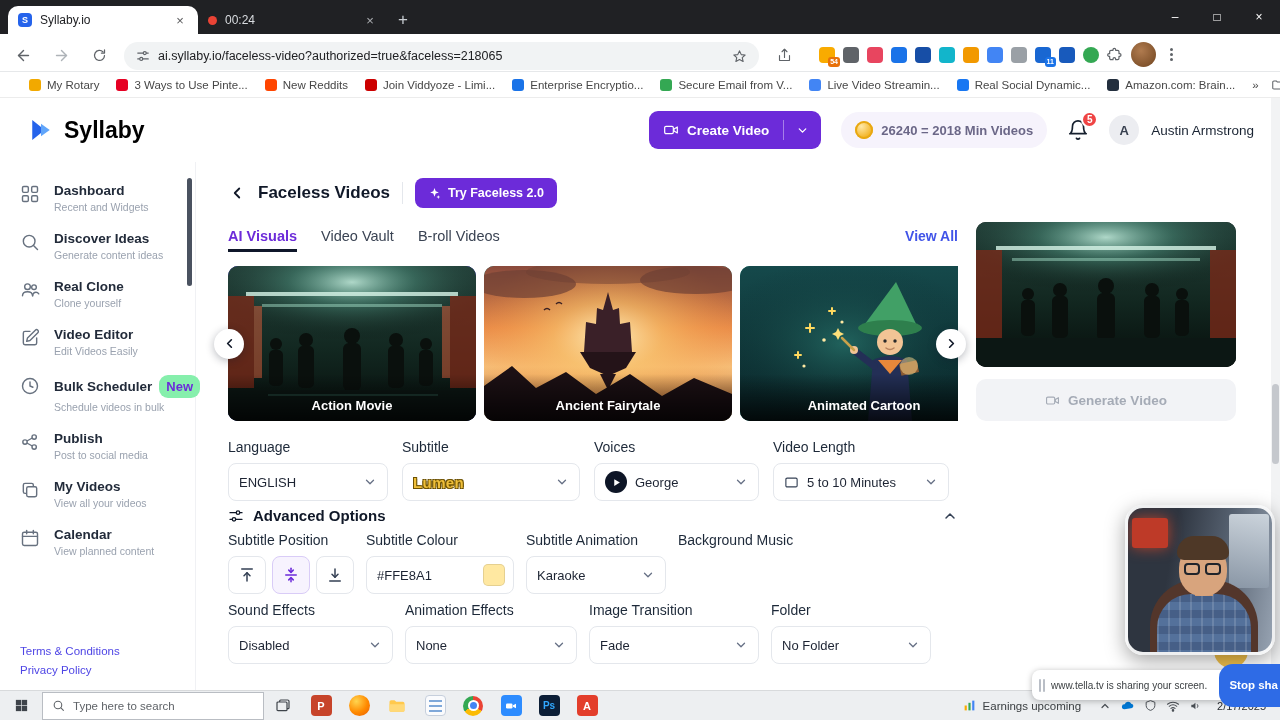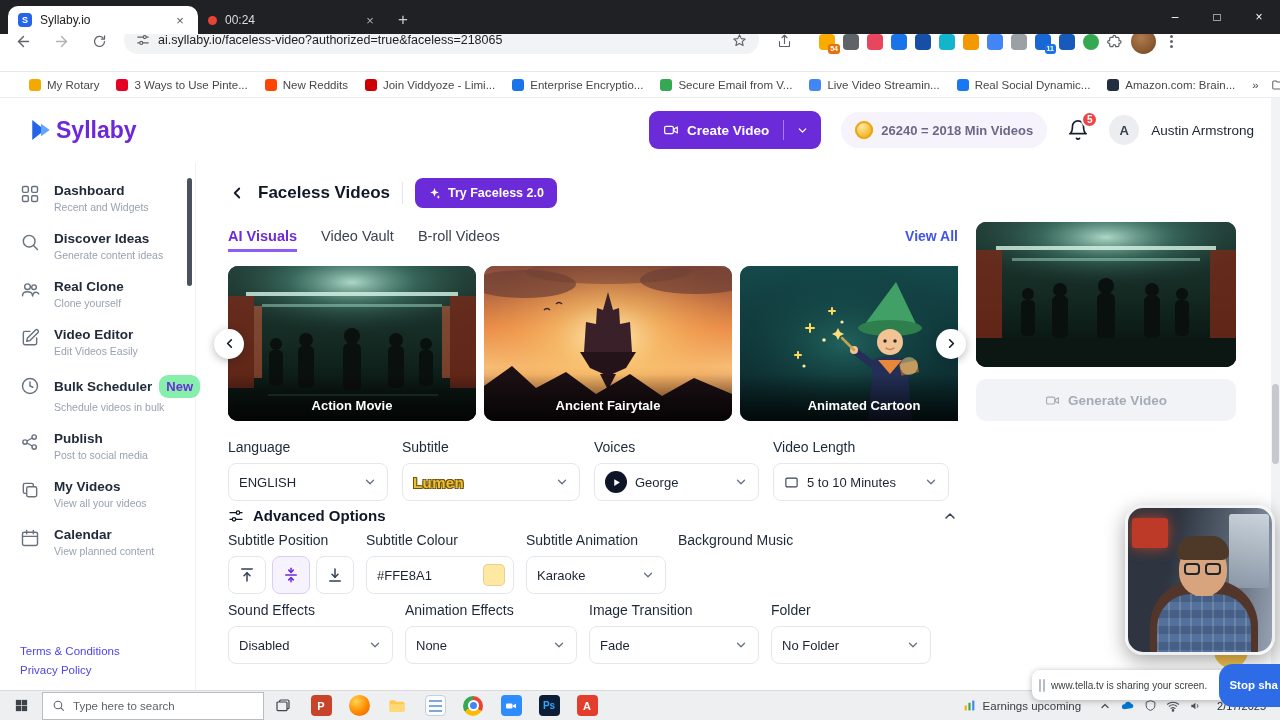--- a/index.html
+++ b/index.html
@@ -11,21 +11,21 @@
 .tab{width:190px;height:28px;display:flex;align-items:center;gap:8px;padding:0 10px;border-radius:10px 10px 0 0;font-size:12px;color:#D9DCE0}
 .tab.active{background:#fff;color:#202124}
 .tab .close{margin-left:auto;width:16px;height:16px;display:flex;align-items:center;justify-content:center;font-size:13px;opacity:.75;border-radius:50%}
 .favicon{width:14px;height:14px;border-radius:4px;background:#2563EB;color:#fff;font-size:9px;font-weight:700;display:flex;align-items:center;justify-content:center}
 .rec-dot{width:9px;height:9px;border-radius:50%;background:#EA4335}
 .newtab{width:30px;height:28px;display:flex;align-items:center;justify-content:center;color:#C9CDD2;font-size:17px}
 .win-controls{position:absolute;right:0;top:0;height:34px;display:flex}
 .win-controls span{width:42px;height:100%;display:flex;align-items:center;justify-content:center;color:#fff;font-size:12px}
 
 
-.toolbar{height:38px;background:#fff;display:flex;align-items:flex-end;padding:17px 10px;gap:12px;border-bottom:1px solid #E6E8EA}
+.toolbar{height:38px;background:#fff;display:flex;align-items:flex-start;padding:8px 10px;gap:12px;border-bottom:1px solid #E6E8EA}
 .tool-ic{width:26px;height:26px;border-radius:50%;display:flex;align-items:center;justify-content:center;color:#5F6368}
 .tool-ic.dis{color:#AEB3B8}
 .addr{width:635px;height:28px;background:#F1F3F4;border-radius:14px;display:flex;align-items:center;gap:8px;padding:0 12px;font-size:12.5px;color:#202124}
 .addr .url{white-space:nowrap;overflow:hidden;text-overflow:ellipsis}
 .addr .star{margin-left:auto;color:#5F6368;display:flex}
 .ext{display:flex;align-items:center;gap:8px;margin-left:10px}
 .ext-dot{width:16px;height:16px;border-radius:4px;position:relative}
 .ext-badge{position:absolute;right:-5px;bottom:-4px;background:#E8710A;color:#fff;font-size:7px;font-weight:700;padding:1px 2px;border-radius:3px;line-height:8px}
 .ext-badge.blue{background:#1A73E8}
 .profile{width:25px;height:25px;border-radius:50%;background:radial-gradient(circle at 40% 35%,#B07B4F,#70441F)}
@@ -34,21 +34,21 @@
 
 
 .bkbar{height:26px;display:flex;align-items:center;gap:17px;padding:0 12px;font-size:11.5px;color:#474747;background:#fff;border-bottom:1px solid #ECECEC}
 .bk{display:flex;align-items:center;gap:6px;white-space:nowrap}
 .bk i{width:12px;height:12px;border-radius:3px;display:block}
 .bk-right{margin-left:auto;display:flex;align-items:center;gap:12px;color:#474747}
 
 
 .app{height:592px;display:flex;flex-direction:column;background:#fff}
 .app-header{height:64px;display:flex;align-items:center;padding:0 26px;gap:20px}
-.logo{display:flex;align-items:center;font-size:23px;font-weight:800;color:#6d28d9}
+.logo{display:flex;align-items:center;gap:8px;font-size:23px;font-weight:800;color:#000000}
 .hspace{flex:1}
 .create-btn{height:38px;background:#6C2BD9;border-radius:9px;display:flex;align-items:center;color:#fff;font-size:13.5px;font-weight:600;overflow:hidden}
 .create-main{display:flex;align-items:center;gap:8px;padding:0 14px;height:100%}
 .create-div{width:1px;height:20px;background:rgba(255,255,255,.4)}
 .create-caret{padding:0 12px;display:flex;align-items:center;height:100%}
 .credits{height:36px;border-radius:18px;background:#F6F3FC;display:flex;align-items:center;gap:8px;padding:0 14px;font-size:13px;font-weight:600;color:#6B6787}
 .coin{width:18px;height:18px;border-radius:50%;background:radial-gradient(circle at 35% 30%,#FFE9A8,#F2B11F 70%,#D9930B);box-shadow:inset 0 0 0 2px #E8A812}
 .bell{position:relative;color:#16202E;display:flex}
 .bell-badge{position:absolute;top:-8px;right:-9px;min-width:17px;height:17px;border-radius:9px;background:#EF4444;color:#fff;font-size:10px;font-weight:700;display:flex;align-items:center;justify-content:center;border:2px solid #fff;padding:0 3px}
 .avatar{width:30px;height:30px;border-radius:50%;background:#ECEDF1;color:#394150;font-weight:700;font-size:13px;display:flex;align-items:center;justify-content:center}
@@ -72,21 +72,21 @@
 .crumb{display:flex;align-items:center;gap:12px;height:34px}
 .backic{color:#101828;display:flex}
 .crumb-title{font-size:17px;font-weight:700;color:#101828;white-space:nowrap}
 .vr{width:1px;height:22px;background:#E4E7EC}
 .try-btn{height:30px;border-radius:8px;background:#6C2BD9;color:#fff;font-size:12.5px;font-weight:600;display:flex;align-items:center;gap:7px;padding:0 13px;white-space:nowrap}
 .content{display:flex;gap:18px;margin-top:12px}
 .leftcol{flex:0 0 730px;width:730px;min-width:0}
 .rightcol{flex:0 0 260px;width:260px}
 .tabsrow{display:flex;align-items:flex-end;gap:24px;height:30px}
 .ptab{font-size:14.5px;color:#3A4353;font-weight:500;padding-bottom:8px;white-space:nowrap}
-.ptab.active{color:#6C2BD9;font-weight:700;border-bottom:3px solid #8b5cf6;padding-bottom:5px}
+.ptab.active{color:#6C2BD9;font-weight:700;border-bottom:3px solid #0f172a;padding-bottom:5px}
 .viewall{margin-left:auto;font-size:14px;font-weight:600;color:#4154E8;padding-bottom:8px}
 .carousel{position:relative;margin-top:14px}
 .cards{display:flex;gap:8px;width:730px;overflow:hidden}
 .card{position:relative;flex:0 0 248px;height:155px;border-radius:10px;overflow:hidden;background:#0f766e}
 .card.selected{outline:2px solid #6C2BD9;outline-offset:-2px}
 .card svg,.preview svg{position:absolute;inset:0;width:100%;height:100%}
 .card-label{position:absolute;left:0;right:0;bottom:0;padding:24px 0 8px;text-align:center;color:#fff;font-size:13px;font-weight:600;background:linear-gradient(transparent,rgba(0,0,0,.78))}
 .cnav{position:absolute;top:50%;transform:translateY(-50%);width:30px;height:30px;border-radius:50%;background:#fff;box-shadow:0 2px 8px rgba(16,24,40,.3);display:flex;align-items:center;justify-content:center;color:#101828;z-index:2}
 .cnav.left{left:-14px}.cnav.right{right:-8px}
 

